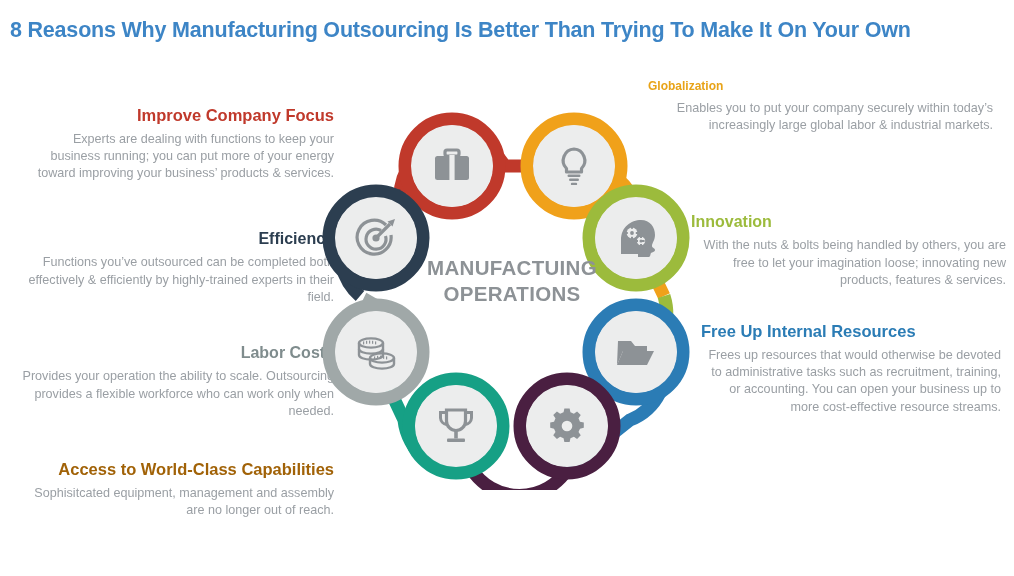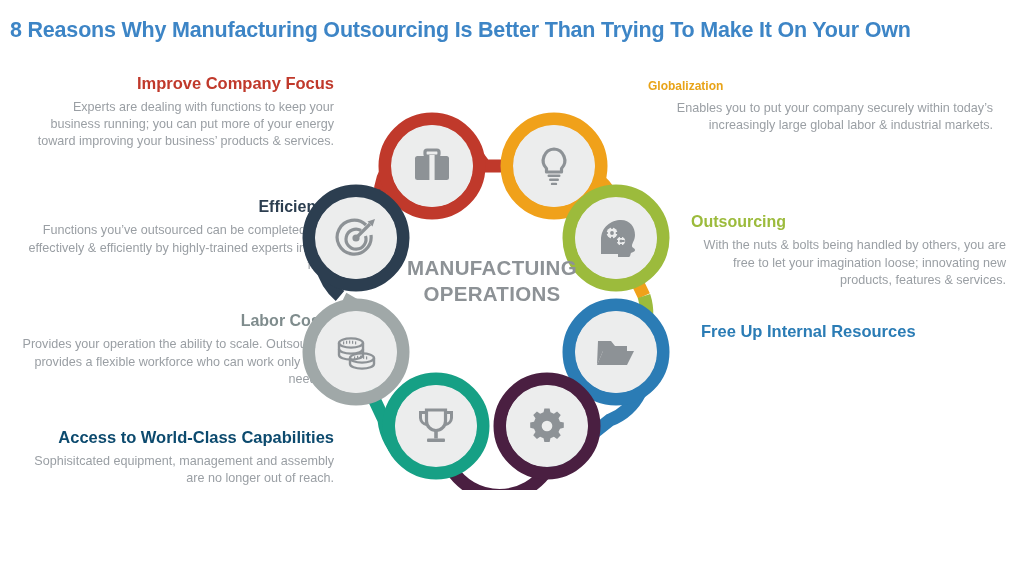--- a/index.html
+++ b/index.html
@@ -21,25 +21,25 @@
   
   .block { position:absolute; }
   .block .head {
     font-weight:bold; line-height:1.15; margin-bottom:6px;
   }
   .block .body {
     font-size:12.6px; line-height:1.37; color:#9a9fa4;text-align:right;
   }
   .left  { width:314px; text-align:right; left:20px; }
   .right { text-align:left; }
-  .left .head  { text-align:right; }
+  .left .head  { text-align:right;margin-top:32px; }
   .right .head { text-align:left; }
 
   
-  #diagram { position:absolute; left:292px; top:90px; width:400px; height:400px; }
+  #diagram { position:absolute; left:312px; top:90px; width:400px; height:400px; }
   #diagram svg { display:block; }
 
   .ctr-text {
     position:absolute; left:0; top:165px; width:400px;
     text-align:center; color:#8d9296;
     font-size:20.5px; font-weight:bold; line-height:1.26;
     letter-spacing:0.3px; pointer-events:none;
   }
 </style>
 </head>
@@ -58,36 +58,37 @@
     <div class="head" style="color:#2c3e50;font-size:16px;">Efficiency</div>
     <div class="body">Functions you’ve outsourced can be completed both effectively &amp; efficiently by highly-trained experts in their field.</div>
   </div>
 
   <div class="block left" style="top:312px;">
     <div class="head" style="color:#7f8c8d;font-size:16px;">Labor Costs</div>
     <div class="body">Provides your operation the ability to scale. Outsourcing provides a flexible workforce who can work only when needed.</div>
   </div>
 
   <div class="block left" style="top:428px;width:324px;left:10px;">
-    <div class="head" style="color:#0c4a6e;font-size:16.5px;">Access to World-Class Capabilities</div>
+    <div class="head" style="color:#a16207;font-size:16.5px;">Access to World-Class Capabilities</div>
     <div class="body" style="padding-left:20px;">Sophisitcated equipment, management and assembly are no longer out of reach.</div>
   </div>
 
   <div class="block right" style="top:80px;left:648px;width:345px;">
     <div class="head" style="color:#e8a317;font-size:12px;">Globalization</div>
     <div class="body">Enables you to put your company securely within today’s increasingly large global labor &amp; industrial markets.</div>
   </div>
 
   <div class="block right" style="top:213px;left:691px;width:315px;">
-    <div class="head" style="color:#9cbb3c;font-size:16px;">Outsourcing</div>
+    <div class="head" style="color:#9cbb3c;font-size:16px;">Innovation</div>
     <div class="body" style="padding-left:8px;">With the nuts &amp; bolts being handled by others, you are free to let your imagination loose; innovating new products, features &amp; services.</div>
   </div>
 
   <div class="block right" style="top:322px;left:701px;width:300px;">
     <div class="head" style="color:#2b7cb5;font-size:16.5px;">Free Up Internal Resources</div>
+    <div class="body">Frees up resources that would otherwise be devoted to administrative tasks such as recruitment, training, or accounting. You can open your business up to more cost-effective resource streams.</div>
   </div>
 
   <div class="block right" style="top:454px;left:648px;width:345px;">
   </div>
 
   <div id="diagram">
     <svg width="400" height="400" viewBox="0 0 400 400" aria-hidden="true">
 
       <g fill="none" stroke-width="13" stroke-linecap="butt">
 

